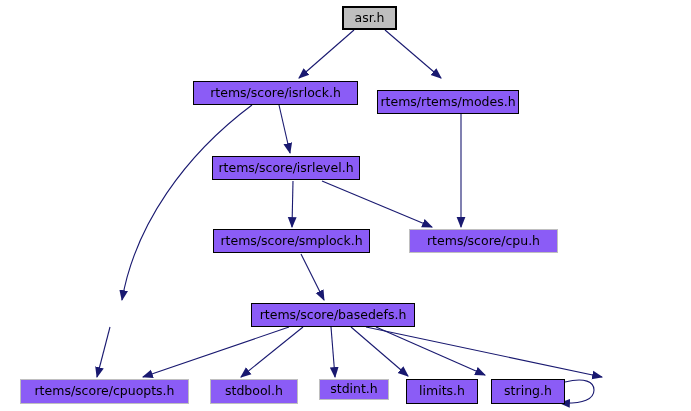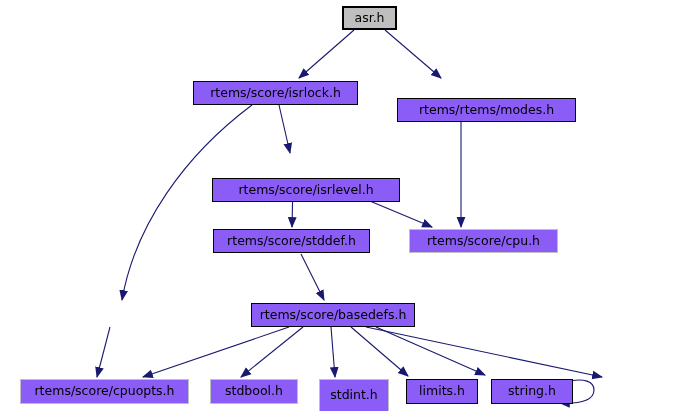--- a/index.html
+++ b/index.html
@@ -67,35 +67,35 @@
       <path d="M376,327 L485,375" marker-end="url(#arrow)"></path>
       <path d="M366,327 L602,377" marker-end="url(#arrow)"></path>
       <path d="M565,382 C585,377 594,382 594,390 C594,399 584,404 560,403" marker-end="url(#arrow)"></path>
     </g>
   </svg>
 
   <div class="node root" style="left:342px; top:6px;  width:55px;  height:24px;">asr.h</div>
 
   <div class="node internal" style="left:193px; top:81px;  width:165px; height:24px;">rtems/score/isrlock.h</div>
 
-  <div class="node internal" style="left:377px; top:98px;  width:179px; height:24px;margin-left:20px;">rtems/rtems/modes.h</div>
+  <div class="node internal" style="left:377px; top:90px;  width:142px; height:24px;">rtems/rtems/modes.h</div>
 
-  <div class="node internal" style="left:212px; top:156px; width:188px; height:24px;margin-top:22px;">rtems/score/isrlevel.h</div>
+  <div class="node internal" style="left:212px; top:156px; width:148px; height:24px;">rtems/score/isrlevel.h</div>
 
-  <div class="node internal" style="left:213px; top:229px; width:157px; height:24px;">rtems/score/stddef.h</div>
+  <div class="node internal" style="left:213px; top:229px; width:157px; height:24px;">rtems/score/smplock.h</div>
 
   <div class="node external" style="left:393px; top:229px; width:149px; height:24px;">rtems/score/cpu.h</div>
 
 
   <div class="node internal" style="left:251px; top:303px; width:164px; height:24px;">rtems/score/basedefs.h</div>
 
   <div class="node external" style="left:4px;   top:379px; width:169px; height:25px;">rtems/score/cpuopts.h</div>
 
   <div class="node external" style="left:194px; top:379px; width:88px;  height:25px;">stdbool.h</div>
 
-  <div class="node external" style="left:303px; top:379px; width:70px;  height:33px;">stdint.h</div>
+  <div class="node external" style="left:303px; top:379px; width:70px;  height:21px;">stdint.h</div>
 
   <div class="node internal" style="left:406px; top:379px; width:72px;  height:25px;">limits.h</div>
 
-  <div class="node internal" style="left:491px; top:379px; width:82px;  height:25px;">string.h</div>
+  <div class="node internal" style="left:491px; top:379px; width:74px;  height:25px;">string.h</div>
 
 
 </div>
 
 </body></html>

